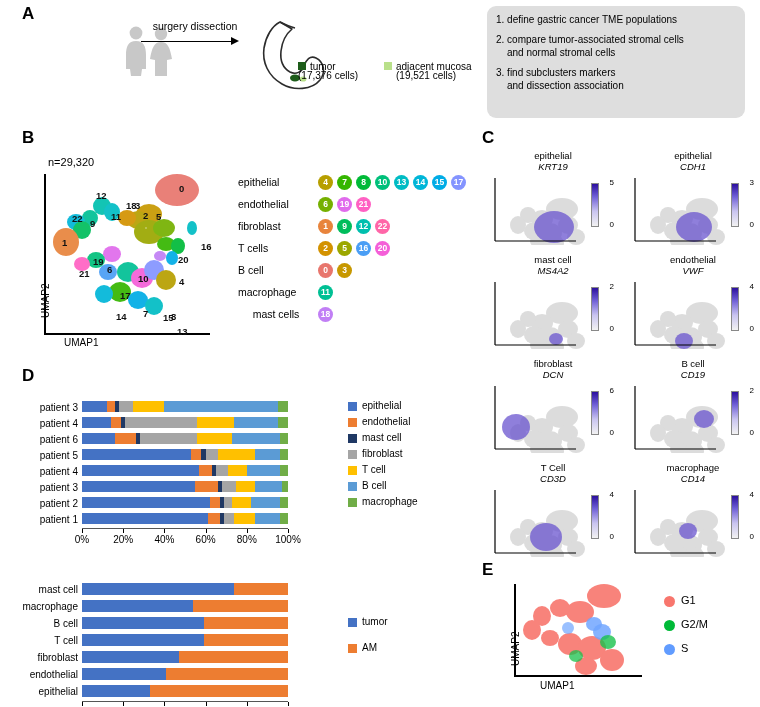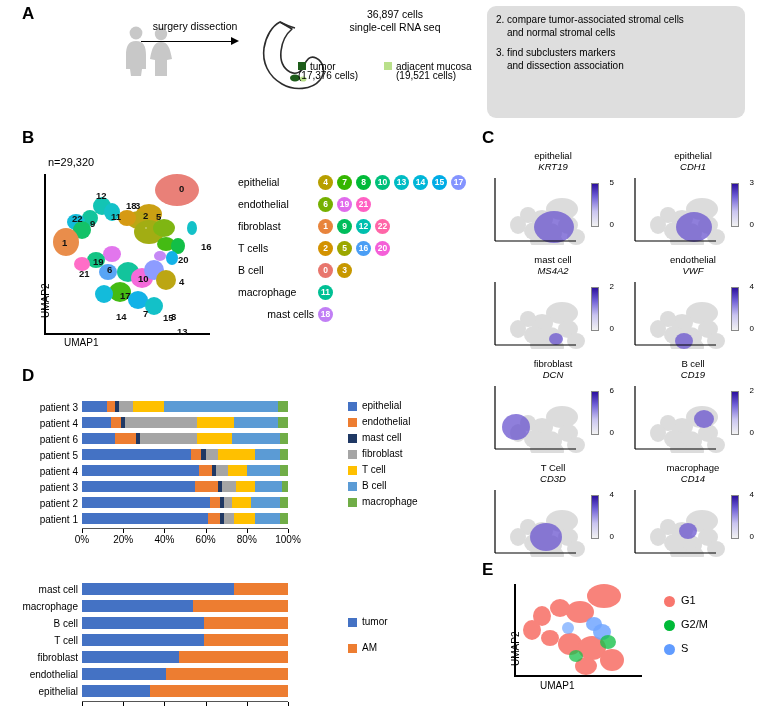--- a/index.html
+++ b/index.html
@@ -175,36 +175,33 @@
 
   <div class="stomach-wrap">
     <svg width="110" height="78" viewBox="0 0 110 78">
       <path d="M44 4 C36 8 30 18 28 30 C26 44 32 58 46 66 C58 73 76 72 84 62 C90 54 88 44 80 40 C74 37 70 42 68 48 C66 54 60 57 54 54 C47 50 44 42 45 33 C46 24 50 16 56 11 Z" fill="#ffffff" stroke="#2c2c2c" stroke-width="1.6" stroke-linejoin="round"></path>
       <path d="M44 4 C50 7 55 9 59 10" fill="none" stroke="#2c2c2c" stroke-width="1.6"></path>
       <ellipse cx="59" cy="60" rx="5" ry="3.4" fill="#1d5c1a"></ellipse>
       <ellipse cx="67" cy="61" rx="3.4" ry="2.6" fill="#b9e08a"></ellipse>
     </svg>
   </div>
 
-  <div class="pA-label" style="left:300px; top:8px; width:190px;">
-    <div>36,897 cells</div>
-    <div>single-cell RNA seq</div>
-  </div>
 
   <div class="abs" style="left:298px; top:56px;">
     <span class="legend-sq" style="background:#1d5c1a;"></span><span class="txt">tumor</span>
   </div>
   <div class="abs txt" style="left:298px; top:70px;">(17,376 cells)</div>
 
   <div class="abs" style="left:384px; top:56px;">
     <span class="legend-sq" style="background:#b9e08a;"></span><span class="txt">adjacent mucosa</span>
   </div>
   <div class="abs txt" style="left:396px; top:70px;">(19,521 cells)</div>
 
   <div class="callout">
+    <div>1. define gastric cancer TME populations</div>
     <div>
       <span>2. compare tumor-associated stromal cells</span><br>
       <span style="margin-left:11px; display:inline-block;">and normal stromal cells</span>
     </div>
     <div>
       <span>3. find subclusters markers</span><br>
       <span style="margin-left:11px; display:inline-block;">and dissection association</span>
     </div>
   </div>
 </div>
@@ -287,21 +284,21 @@
       <div class="celltype-row" style="left: 238px; top: 70px; width: 76px; text-align: left;">endothelial</div>
       <div class="celltype-row" style="left: 318px; top: 69px;"><span class="cl-dot" style="background: rgb(117, 176, 0);">6</span><span class="cl-dot" style="background: rgb(224, 107, 236);">19</span><span class="cl-dot" style="background: rgb(255, 97, 195);">21</span></div>
       <div class="celltype-row" style="left: 238px; top: 92px; width: 76px; text-align: left;">fibroblast</div>
       <div class="celltype-row" style="left: 318px; top: 91px;"><span class="cl-dot" style="background: rgb(232, 132, 60);">1</span><span class="cl-dot" style="background: rgb(0, 189, 92);">9</span><span class="cl-dot" style="background: rgb(0, 191, 174);">12</span><span class="cl-dot" style="background: rgb(255, 102, 168);">22</span></div>
       <div class="celltype-row" style="left: 238px; top: 114px; width: 76px; text-align: left;">T cells</div>
       <div class="celltype-row" style="left: 318px; top: 113px;"><span class="cl-dot" style="background: rgb(211, 146, 0);">2</span><span class="cl-dot" style="background: rgb(155, 167, 0);">5</span><span class="cl-dot" style="background: rgb(74, 158, 245);">16</span><span class="cl-dot" style="background: rgb(244, 95, 216);">20</span></div>
       <div class="celltype-row" style="left: 238px; top: 136px; width: 76px; text-align: left;">B cell</div>
       <div class="celltype-row" style="left: 318px; top: 135px;"><span class="cl-dot" style="background: rgb(232, 118, 109);">0</span><span class="cl-dot" style="background: rgb(199, 152, 0);">3</span></div>
       <div class="celltype-row" style="left: 238px; top: 158px; width: 76px; text-align: left;">macrophage</div>
       <div class="celltype-row" style="left: 318px; top: 157px;"><span class="cl-dot" style="background: rgb(0, 192, 148);">11</span></div>
-      <div class="celltype-row" style="left: 238px; top: 180px; width: 76px; text-align: right;">mast cells</div>
+      <div class="celltype-row" style="left: 238px; top: 180px; width: 76px; text-align: center;">mast cells</div>
       <div class="celltype-row" style="left: 318px; top: 179px;"><span class="cl-dot" style="background: rgb(193, 127, 245);">18</span></div>
     </div>
 </div>
 
 <div id="panelC">
   <div class="panel-letter letter">C</div>
   <div id="feature-plots">
       <div class="feat" style="left: 12px; top: 22px;">
         <div class="feat-title"><span>epithelial</span><br><i>KRT19</i></div>
         <div class="feat-body">

